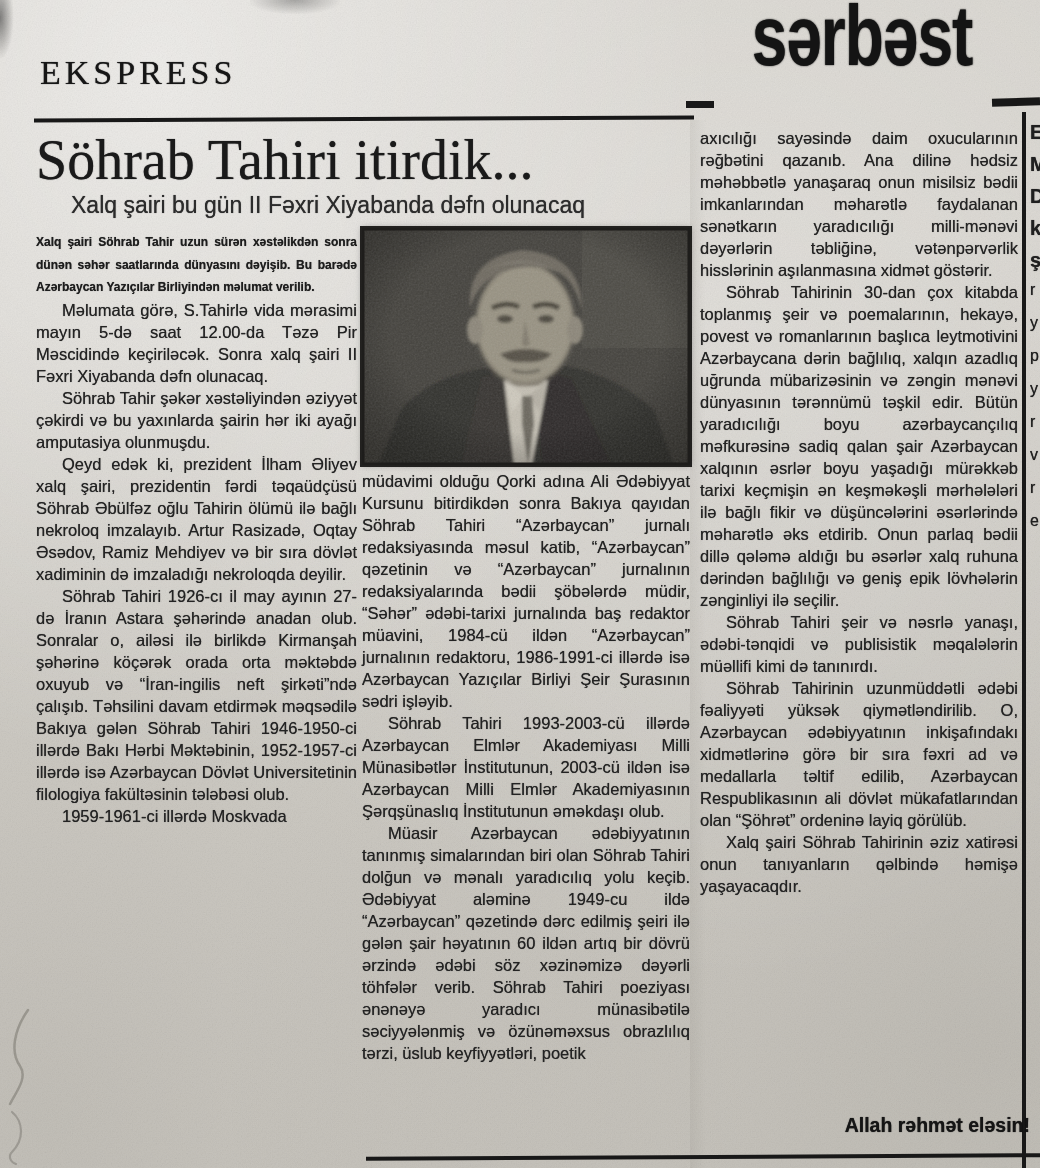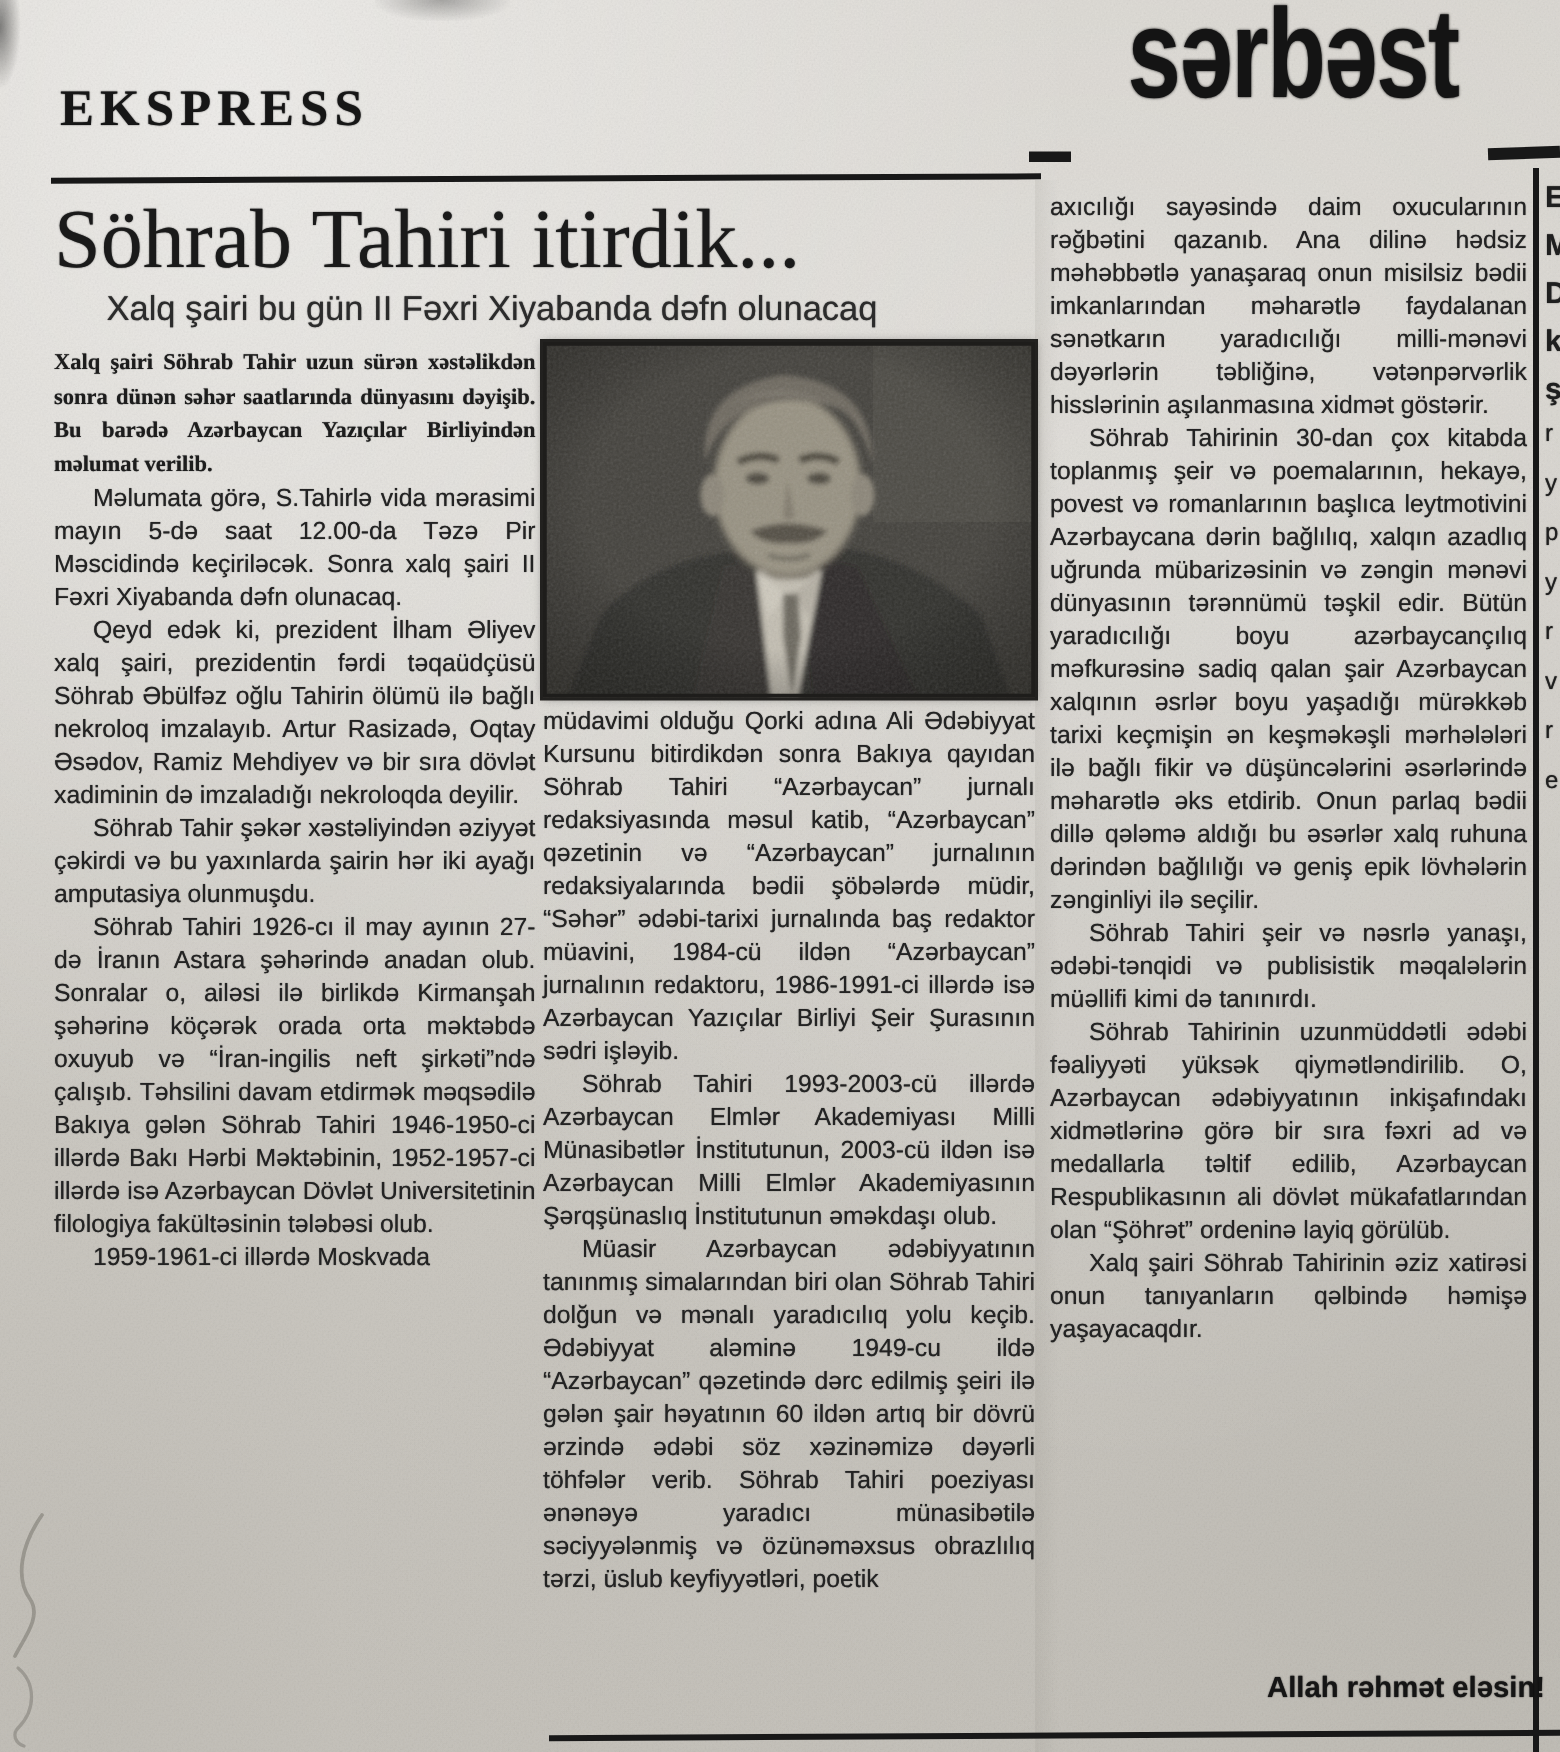--- a/index.html
+++ b/index.html
@@ -8,42 +8,42 @@
     background-image:
       radial-gradient(ellipse at 15% 6%, rgba(255,255,255,.55), rgba(255,255,255,0) 45%),
       radial-gradient(ellipse at 70% 30%, rgba(255,255,255,.25), rgba(255,255,255,0) 55%),
       radial-gradient(ellipse at 95% 90%, rgba(110,106,98,.20), rgba(110,106,98,0) 55%),
       radial-gradient(ellipse at 5% 95%, rgba(120,116,108,.18), rgba(120,116,108,0) 50%),
       linear-gradient(#dad7d1,#d2cfc8);
     font-family:"Liberation Sans","DejaVu Sans",sans-serif;color:#222;}
   .noise{position:absolute;left:0;top:0;pointer-events:none;mix-blend-mode:multiply;}
   
   .ekspress{position:absolute;left:40px;top:54px;font-family:"Liberation Serif","DejaVu Serif",serif;
-    font-weight:bold;font-size:34px;letter-spacing:4px;color:#161616;text-shadow:0 0 1px rgba(10,10,10,.8);}
+    font-weight:normal;font-size:34px;letter-spacing:4px;color:#161616;text-shadow:0 0 1px rgba(10,10,10,.8);}
   .serbest{position:absolute;left:712px;top:18px;width:300px;text-align:center;
     font-weight:bold;font-size:64px;letter-spacing:-1px;color:#141414;line-height:1;
     transform:scaleY(1.32);transform-origin:center 76px;text-shadow:0 0 1.5px rgba(0,0,0,.9);}
   .rule{position:absolute;background:#181818;}
   .r-ekspress{left:34px;top:117px;width:660px;height:4px;transform:rotate(-0.25deg);}
   .r-serb-l{left:686px;top:101px;width:28px;height:7px;}
   .r-serb-r{left:992px;top:98px;width:48px;height:8px;transform:rotate(-2deg);}
   .r-vert{left:1022px;top:112px;width:4px;height:1056px;}
   .r-bottom{left:366px;top:1155px;width:674px;height:4px;transform:rotate(-0.3deg);}
   
   .headline{position:absolute;left:36px;top:128px;width:650px;
     font-family:"Liberation Serif","DejaVu Serif",serif;font-size:56px;font-weight:500;
     color:#1a1a1a;letter-spacing:0px;text-shadow:0 0 1px rgba(0,0,0,.75);white-space:nowrap;}
   .subheadline{position:absolute;left:38px;top:192px;width:648px;font-size:23px;color:#2c2c2c;
     text-shadow:0 0 .8px rgba(20,20,20,.8);white-space:nowrap;margin-left:33px;}
   
   .col{position:absolute;text-shadow:0 0 .7px rgba(25,25,25,.75);}
   .col p{margin:0 0 0 0;font-size:16.5px;line-height:22px;text-align:justify;color:#232323;}
   .col p.ind{text-indent:26px;}
-  .col p.lead{font-family:Liberation Serif, serif;font-weight:bold;
-    font-size:15px;line-height:22.5px;color:#1d1d1d;}
+  .col p.lead{font-family:Liberation Sans, sans-serif;font-weight:bold;
+    font-size:12px;line-height:22.5px;color:#1d1d1d;}
   #col1{left:36px;top:231px;width:321px;}
   #col2{left:362px;top:470px;width:328px;}
   #col3{left:700px;top:127px;width:318px;}
   .closing{position:absolute;left:700px;top:1114px;width:330px;text-align:right;
     font-size:19.5px;font-weight:bold;color:#151515;text-shadow:0 0 1px rgba(0,0,0,.85);}
   
   .photo{position:absolute;left:362px;top:228px;width:328px;height:237px;
     background:#3c3a37;box-shadow:0 0 0 2px #22211f, 0 0 6px rgba(40,40,40,.5);}
   .photo svg{display:block;}
   
@@ -133,22 +133,22 @@
       </g>
       <rect width="328" height="237" fill="url(#vig)"></rect>
       <rect width="328" height="237" filter="url(#pgrain)" opacity="0.16"></rect>
       <rect x="1" y="1" width="326" height="235" fill="none" stroke="#1e1d1b" stroke-width="3"></rect>
     </svg>
   </div>
 
   <div class="col" id="col1">
       <p class="noind lead">Xalq şairi Söhrab Tahir uzun sürən xəstəlikdən sonra dünən səhər saatlarında dünyasını dəyişib. Bu barədə Azərbaycan Yazıçılar Birliyindən məlumat verilib.</p>
       <p class="ind">Məlumata görə, S.Tahirlə vida mərasimi mayın 5-də saat 12.00-da Təzə Pir Məscidində keçiriləcək. Sonra xalq şairi II Fəxri Xiyabanda dəfn olunacaq.</p>
+      <p class="ind">Söhrab Tahir şəkər xəstəliyindən əziyyət çəkirdi və bu yaxınlarda şairin hər iki ayağı amputasiya olunmuşdu.</p>
       <p class="ind">Qeyd edək ki, prezident İlham Əliyev xalq şairi, prezidentin fərdi təqaüdçüsü Söhrab Əbülfəz oğlu Tahirin ölümü ilə bağlı nekroloq imzalayıb. Artur Rasizadə, Oqtay Əsədov, Ramiz Mehdiyev və bir sıra dövlət xadiminin də imzaladığı nekroloqda deyilir.</p>
-      <p class="ind">Söhrab Tahir şəkər xəstəliyindən əziyyət çəkirdi və bu yaxınlarda şairin hər iki ayağı amputasiya olunmuşdu.</p>
       <p class="ind">Söhrab Tahiri 1926-cı il may ayının 27-də İranın Astara şəhərində anadan olub. Sonralar o, ailəsi ilə birlikdə Kirmanşah şəhərinə köçərək orada orta məktəbdə oxuyub və “İran-ingilis neft şirkəti”ndə çalışıb. Təhsilini davam etdirmək məqsədilə Bakıya gələn Söhrab Tahiri 1946-1950-ci illərdə Bakı Hərbi Məktəbinin, 1952-1957-ci illərdə isə Azərbaycan Dövlət Universitetinin filologiya fakültəsinin tələbəsi olub.</p>
       <p class="ind">1959-1961-ci illərdə Moskvada</p>
     </div>
   <div class="col" id="col2">
       <p class="noind">müdavimi olduğu Qorki adına Ali Ədəbiyyat Kursunu bitirdikdən sonra Bakıya qayıdan Söhrab Tahiri “Azərbaycan” jurnalı redaksiyasında məsul katib, “Azərbaycan” qəzetinin və “Azərbaycan” jurnalının redaksiyalarında bədii şöbələrdə müdir, “Səhər” ədəbi-tarixi jurnalında baş redaktor müavini, 1984-cü ildən “Azərbaycan” jurnalının redaktoru, 1986-1991-ci illərdə isə Azərbaycan Yazıçılar Birliyi Şeir Şurasının sədri işləyib.</p>
       <p class="ind">Söhrab Tahiri 1993-2003-cü illərdə Azərbaycan Elmlər Akademiyası Milli Münasibətlər İnstitutunun, 2003-cü ildən isə Azərbaycan Milli Elmlər Akademiyasının Şərqşünaslıq İnstitutunun əməkdaşı olub.</p>
       <p class="ind">Müasir Azərbaycan ədəbiyyatının tanınmış simalarından biri olan Söhrab Tahiri dolğun və mənalı yaradıcılıq yolu keçib. Ədəbiyyat aləminə 1949-cu ildə “Azərbaycan” qəzetində dərc edilmiş şeiri ilə gələn şair həyatının 60 ildən artıq bir dövrü ərzində ədəbi söz xəzinəmizə dəyərli töhfələr verib. Söhrab Tahiri poeziyası ənənəyə yaradıcı münasibətilə səciyyələnmiş və özünəməxsus obrazlılıq tərzi, üslub keyfiyyətləri, poetik</p>
     </div>
   <div class="col" id="col3">
       <p class="noind">axıcılığı sayəsində daim oxucularının rəğbətini qazanıb. Ana dilinə hədsiz məhəbbətlə yanaşaraq onun misilsiz bədii imkanlarından məharətlə faydalanan sənətkarın yaradıcılığı milli-mənəvi dəyərlərin təbliğinə, vətənpərvərlik hisslərinin aşılanmasına xidmət göstərir.</p>

